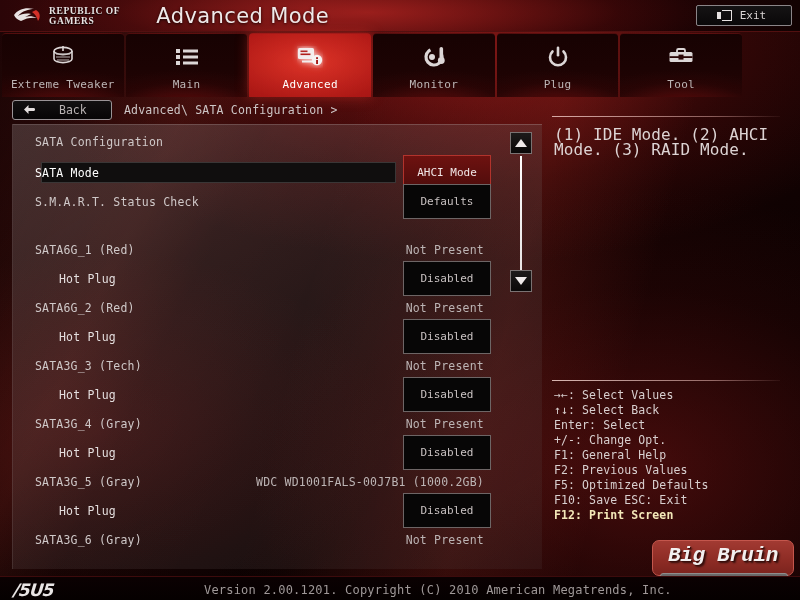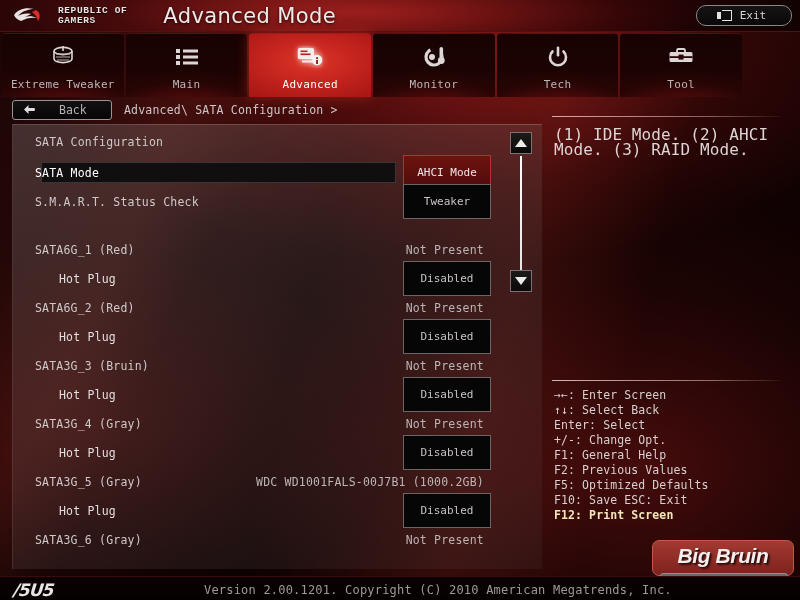--- a/index.html
+++ b/index.html
@@ -32,34 +32,34 @@
     position: absolute; left: 0; top: 0; width: 800px; height: 32px;
     background:
       radial-gradient(ellipse 420px 60px at 46% 40%, rgba(215,45,40,0.55) 0%, rgba(120,15,15,0.18) 60%, rgba(0,0,0,0) 85%),
       linear-gradient(90deg, #2b0507 0%, #400a0b 18%, #5a0f10 38%, #3a0708 62%, #1d0304 85%, #120202 100%);
     border-bottom: 1px solid #521010;
     display: flex; align-items: center;
   }
   .rog-logo { display: flex; align-items: center; margin-left: 12px; }
   .rog-mark { width: 30px; height: 20px; position: relative; flex: 0 0 auto; }
   .rog-text {
-    margin-left: 16px; color: #e9e3e3; font-family: Liberation Mono, monospace;
+    margin-left: 7px; color: #e9e3e3; font-family: Liberation Serif, serif;
     font-weight: bold; font-size: 9.5px; line-height: 10px; letter-spacing: 0.6px;
     text-shadow: 0 1px 1px #000;
   }
   #mode-title {
     margin-left: 36px; color: #efe9e9;
     font-family: "DejaVu Sans", "Liberation Sans", sans-serif;
     font-size: 21px; font-weight: 400; letter-spacing: 0.4px;
     text-shadow: 0 1px 3px rgba(0,0,0,0.8);
   }
   #exit-btn {
     position: absolute; right: 8px; top: 5px; width: 96px; height: 21px;
     background: linear-gradient(180deg, #151314 0%, #0a0809 100%);
-    border: 1px solid #8a8588; border-radius: 10px;
+    border: 1px solid #8a8588; border-radius: 2px;
     display: flex; align-items: center; justify-content: center; gap: 8px;
     color: #d9d4d4; font-size: 11px; cursor: pointer;
   }
   .exit-ico { width: 10px; height: 11px; border: 1.6px solid #e6e1e1; border-left: none; position: relative; }
   .exit-ico::after { content:""; position:absolute; left:-5px; top:1px; width:4px; height:7px; background:#e6e1e1; }
 
   
   #tabrow {
     position: absolute; left: 0; top: 33px; width: 744px; height: 64px;
     display: flex; gap: 2px; padding: 0 2px;
@@ -173,21 +173,21 @@
 
   
   #watermark { position: absolute; left: 650px; top: 540px; width: 146px; height: 52px; }
   #wm-plate {
     position: absolute; left: 2px; top: 0; width: 142px; height: 36px;
     background: linear-gradient(180deg,#a23a32 0%, #8c2b24 60%, #7a231d 100%);
     border-radius: 7px; border: 1px solid #c4564c;
   }
   #wm-word {
     position: absolute; left: 0; top: 4px; width: 146px; text-align: center;
-    font-family: Liberation Sans, sans-serif; font-style: italic; font-weight: bold;
+    font-family: Liberation Mono, monospace; font-style: italic; font-weight: bold;
     font-size: 21px; color: #f2efef; letter-spacing: -0.4px;
     text-shadow: 1px 1px 0 #3a0d0a, 2px 2px 2px rgba(0,0,0,0.65);
   }
   #wm-sub {
     position: absolute; left: 10px; top: 33px; width: 128px; height: 15px;
     background: linear-gradient(180deg,#6b6a6a 0%, #4e4d4d 100%);
     border: 1px solid #8f8d8d; border-radius: 3px;
     display: flex; align-items: center; justify-content: center;
     font-family: "DejaVu Sans", sans-serif; font-size: 9px; color: #f6f4f4;
   }
@@ -288,21 +288,21 @@
       <div class="tab-label">Monitor</div>
     </div>
 
     <div class="tab">
       <div class="tab-icon">
         <svg width="22" height="22" viewBox="0 0 22 22">
           <path d="M5.5 5.5 A8 8 0 1 0 16.5 5.5" fill="none" stroke="#dcd6d6" stroke-width="2.6" stroke-linecap="round"></path>
           <rect x="9.7" y="0.5" width="2.6" height="10" rx="1.3" fill="#dcd6d6"></rect>
         </svg>
       </div>
-      <div class="tab-label">Tech</div>
+      <div class="tab-label">Plug</div>
     </div>
 
     <div class="tab">
       <div class="tab-icon">
         <svg width="26" height="20" viewBox="0 0 26 20">
           <path d="M9 5 v-1.5 a1.5 1.5 0 0 1 1.5-1.5 h5 a1.5 1.5 0 0 1 1.5 1.5 V5" fill="none" stroke="#dcd6d6" stroke-width="1.8"></path>
           <rect x="1.5" y="5" width="23" height="10" rx="1.5" fill="#dcd6d6"></rect>
           <rect x="1.5" y="9.2" width="23" height="1.8" fill="#2a0505"></rect>
           <rect x="10.5" y="7.6" width="5" height="5" fill="#2a0505"></rect>
         </svg>
@@ -328,41 +328,41 @@
       <div class="opt-label section">SATA Configuration</div>
     </div>
     <div id="rows-host">
         <div class="opt-row sel">
           <div class="row-highlight"></div>
           <div class="opt-label">SATA Mode</div>
           <div class="opt-box selected">AHCI Mode</div>
         </div>
         <div class="opt-row">
           <div class="opt-label">S.M.A.R.T. Status Check</div>
-          <div class="opt-box">Tweaker</div>
+          <div class="opt-box">Defaults</div>
         </div>
         <div class="opt-row" style="height: 19px;"></div>
         <div class="opt-row">
           <div class="opt-label">SATA6G_1 (Red)</div>
           <div class="opt-value-text">Not Present</div>
         </div>
         <div class="opt-row">
           <div class="opt-label indent">Hot Plug</div>
           <div class="opt-box">Disabled</div>
         </div>
         <div class="opt-row">
           <div class="opt-label">SATA6G_2 (Red)</div>
           <div class="opt-value-text">Not Present</div>
         </div>
         <div class="opt-row">
           <div class="opt-label indent">Hot Plug</div>
           <div class="opt-box">Disabled</div>
         </div>
         <div class="opt-row">
-          <div class="opt-label">SATA3G_3 (Bruin)</div>
+          <div class="opt-label">SATA3G_3 (Tech)</div>
           <div class="opt-value-text">Not Present</div>
         </div>
         <div class="opt-row">
           <div class="opt-label indent">Hot Plug</div>
           <div class="opt-box">Disabled</div>
         </div>
         <div class="opt-row">
           <div class="opt-label">SATA3G_4 (Gray)</div>
           <div class="opt-value-text">Not Present</div>
         </div>
@@ -393,21 +393,21 @@
     <div class="sb-btn" id="sb-down">
       <span class="tri down"></span>
     </div>
   </div>
 
   <div id="right-panel">
     <div id="help-sep"></div>
     <div id="help-text">(1) IDE Mode. (2) AHCI Mode. (3) RAID Mode.</div>
     <div id="keys-sep"></div>
     <div id="keys">
-        <div class="key-line">→←: Enter Screen</div>
+        <div class="key-line">→←: Select Values</div>
         <div class="key-line">↑↓: Select Back</div>
         <div class="key-line">Enter: Select</div>
         <div class="key-line">+/-: Change Opt.</div>
         <div class="key-line">F1: General Help</div>
         <div class="key-line">F2: Previous Values</div>
         <div class="key-line">F5: Optimized Defaults</div>
         <div class="key-line">F10: Save  ESC: Exit</div>
         <div class="key-line hl">F12: Print Screen</div>
       </div>
   </div>

